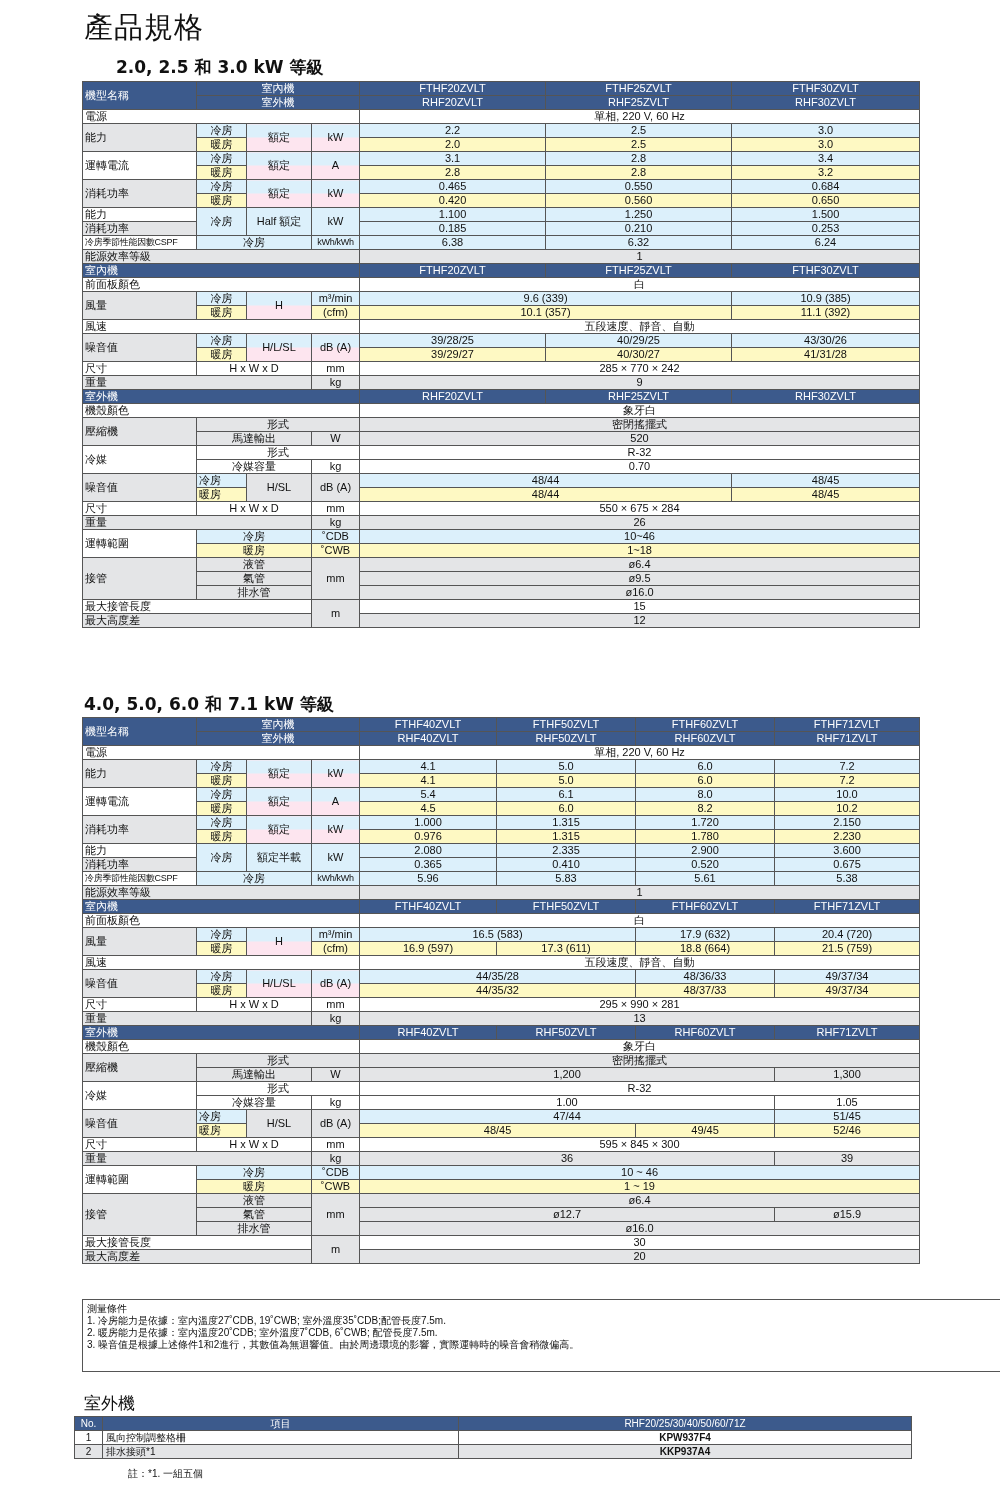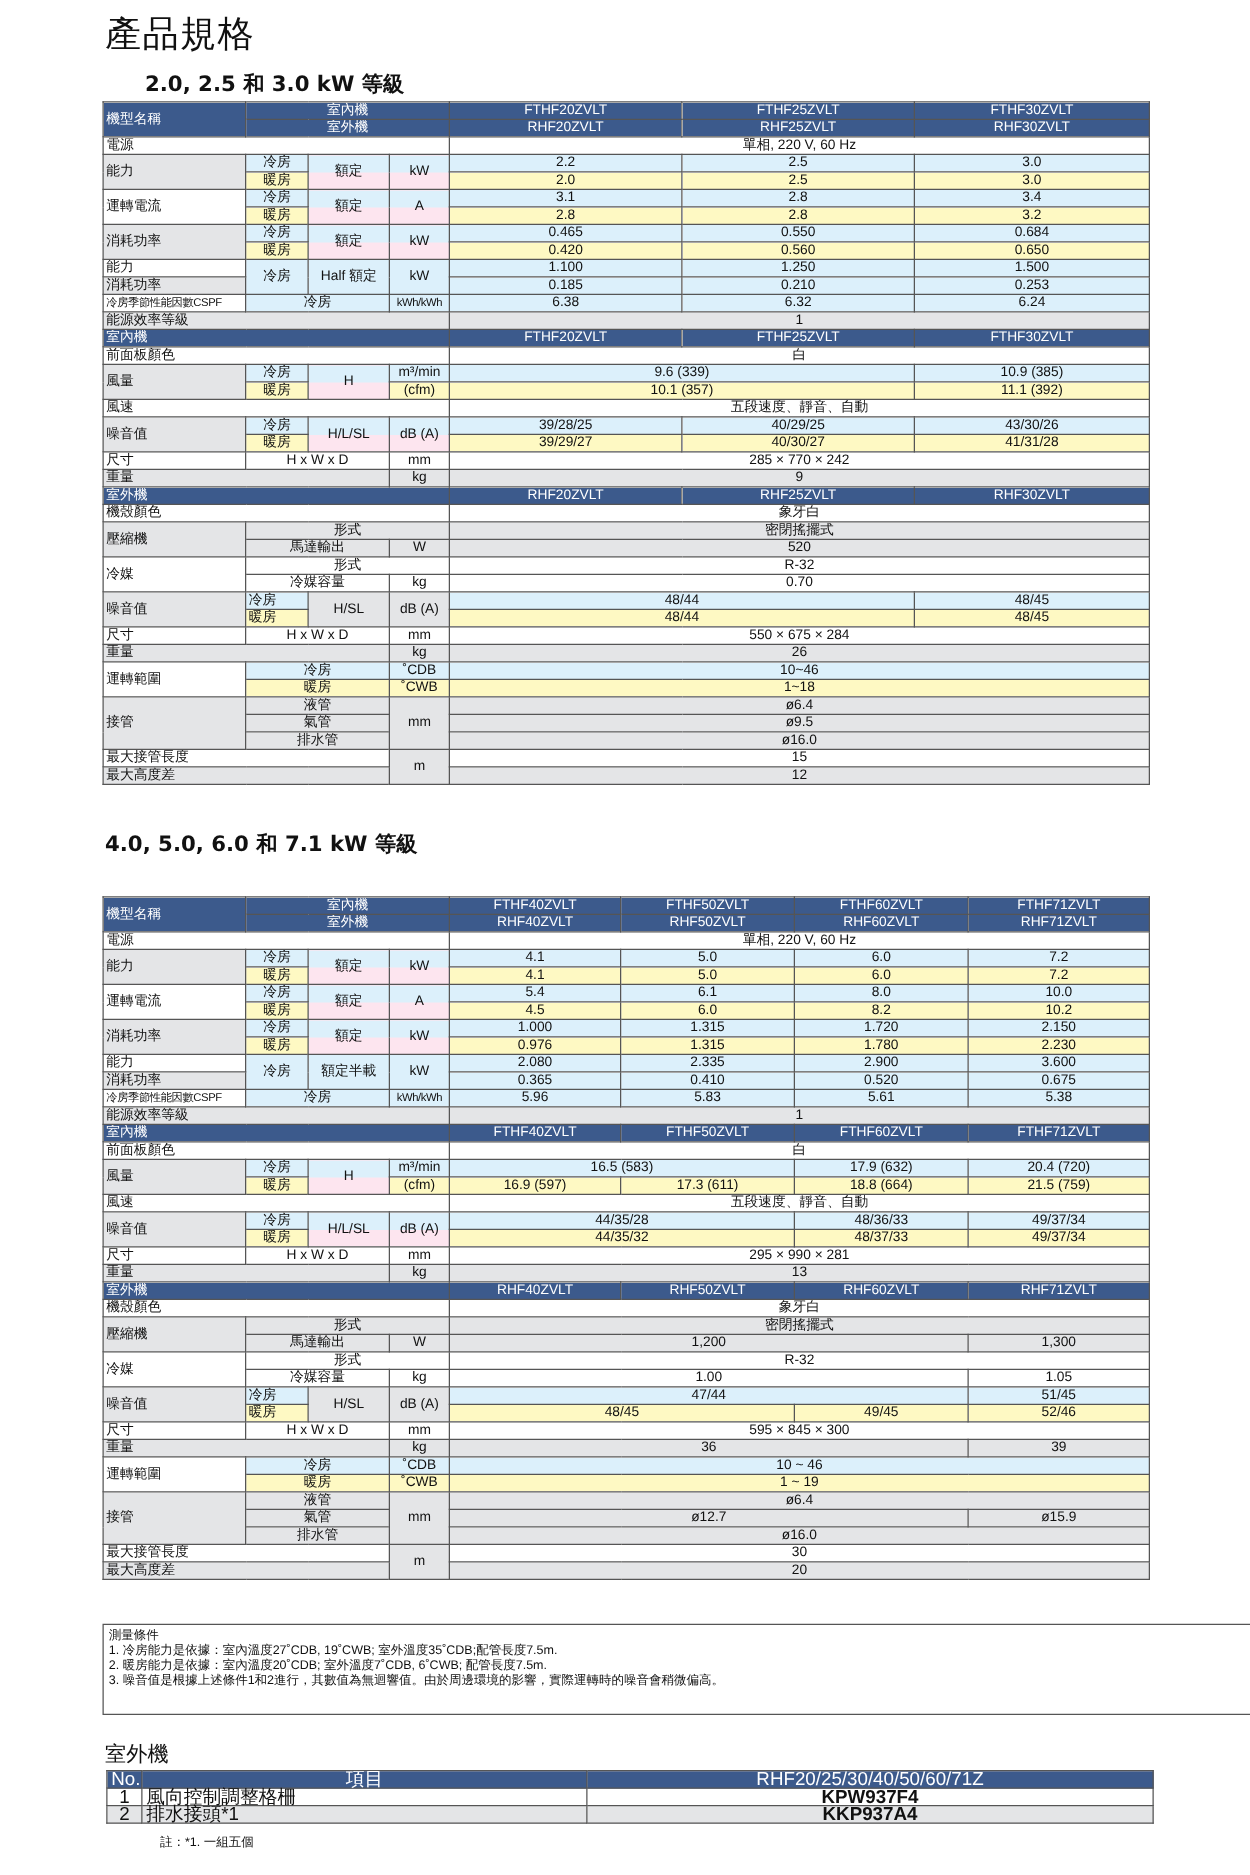--- a/index.html
+++ b/index.html
@@ -10,21 +10,21 @@
   table.spec td{border:1px solid #555;padding:0 2px;height:13px;line-height:13px;text-align:center;white-space:nowrap;overflow:hidden;}
   table.spec td.l{text-align:left;}
   .hd td{background:#3c5a8c;color:#fff;}
   .g{background:#e4e5e7;}
   .w{background:#fff;padding-left:16px;}
   .c{background:#dcf0fb;}
   .h{background:#fef9c3;}
   .cgr{background:linear-gradient(#dcf0fb 50%,#fde5ef 50%);}
   .tiny{font-size:9px;letter-spacing:-0.3px;}
   .notes{position:absolute;left:82px;top:1299px;width:980px;height:73px;border:1px solid #555;font-size:10px;line-height:12px;padding:3px 4px;box-sizing:border-box;}
-  table.acc{position:absolute;left:85px;top:1416px;width:837px;border-collapse:collapse;table-layout:fixed;font-size:15px;}
+  table.acc{position:absolute;left:74px;top:1416px;width:837px;border-collapse:collapse;table-layout:fixed;font-size:10px;}
   table.acc td{border:1px solid #555;height:13px;line-height:13px;padding:0 3px;text-align:center;}
   .foot{position:absolute;left:84px;top:1467px;font-size:10px;padding-left:44px;}
 </style>
 </head>
 <body>
 
 <div class="title">產品規格</div>
 
 <div class="h2" style="top:56px;margin-left:32px;">2.0, 2.5 和 3.0 kW 等級</div>
 
@@ -266,21 +266,21 @@
     <td class="g" rowspan="2">m</td>
     <td colspan="3">15</td>
   </tr>
   <tr class="g">
     <td class="l" colspan="3">最大高度差</td>
     <td colspan="3">12</td>
   </tr>
 </tbody>
   </table>
 
-<div class="h2" style="top:664px;">4.0, 5.0, 6.0 和 7.1 kW 等級</div>
+<div class="h2" style="top:693px;">4.0, 5.0, 6.0 和 7.1 kW 等級</div>
 
 <table class="spec" style="top:717px;">
   <colgroup>
       <col style="width:114px">
       <col style="width:50px">
       <col style="width:65px">
       <col style="width:48px">
       <col style="width:137px">
       <col style="width:139px">
       <col style="width:139px">

